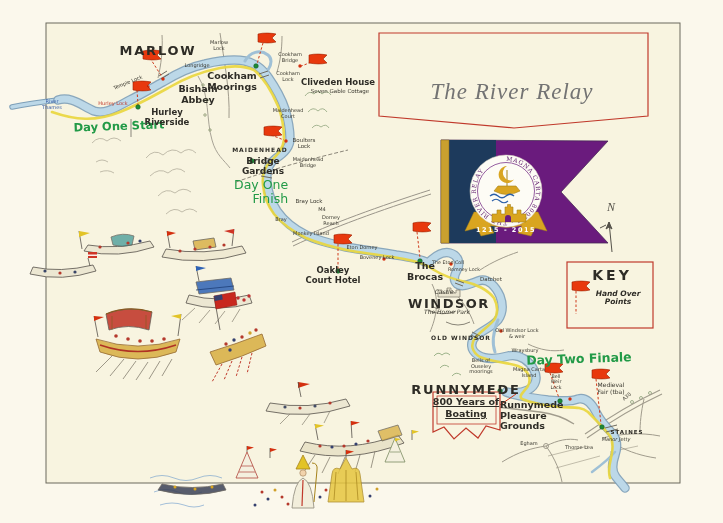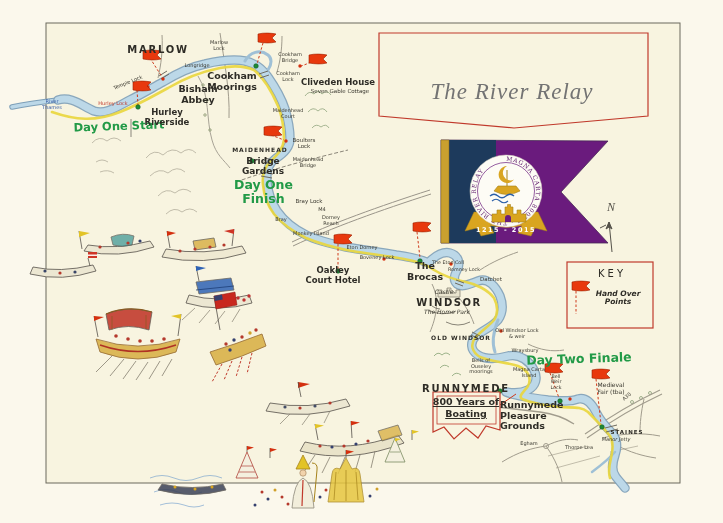--- a/index.html
+++ b/index.html
@@ -3,34 +3,34 @@
 <meta charset="utf-8">
 <style>
   html,body{margin:0;padding:0}
   body{width:723px;height:523px;overflow:hidden;background:#fbf8ec}
   .canvas{position:relative;width:723px;height:523px;background:#fbf8ec;font-family:"DejaVu Sans",sans-serif}
   svg.art{position:absolute;left:0;top:0}
   .lb{position:absolute;transform:translate(-50%,0);text-align:center;white-space:pre-line;color:#2e2c26;line-height:1.12}
   .l{transform:none;text-align:left}
   .place{font-weight:700;font-size:8.5px}
   .big{font-size:9.5px;font-weight:700}
-  .caps{font-size:10px;letter-spacing:1.8px;font-weight:600}
+  .caps{font-size:13px;letter-spacing:1.8px;font-weight:600}
   .scaps{font-size:5.5px;letter-spacing:1px;font-weight:600}
   .tiny{font-size:5px;color:#3a382f}
   .t6{font-size:6px;color:#3a382f}
   .it{font-style:italic}
   .red{color:#c0392b}
   .blue{color:#3a5fa8}
   .day{color:#229a47;font-weight:700;font-size:12px;transform:translate(-50%,0) rotate(-2deg)}
-  .dayl{color:#229a47;font-weight:700;transform:none;text-align:center}
+  .dayl{color:#229a47;font-weight:400;transform:none;text-align:right}
   .rot20n{transform:translate(-50%,0) rotate(-22deg)}
   .rot40n{transform:translate(-50%,0) rotate(-38deg)}
   .title1{font-family:"Liberation Serif",serif;font-size:26px;color:#34322a;letter-spacing:1px;white-space:nowrap}
   .title2{font-family:Liberation Serif, serif;font-style:italic;font-size:23px;color:#737373;letter-spacing:1px;white-space:nowrap}
-  .keytitle{font-size:10px;letter-spacing:3px;font-weight:400}
+  .keytitle{font-size:14px;letter-spacing:3px;font-weight:700}
   .keyitem{font-size:7.5px;font-style:italic;font-weight:600}
   .bannert{font-size:9.5px;font-weight:700;text-decoration:underline;white-space:nowrap}
   .years{font-size:6.5px;color:#fff;letter-spacing:1.5px;font-weight:700}
   .compassN{font-family:"Liberation Serif",serif;font-style:italic;font-size:12px;color:#55524a}
   .logo{position:absolute;left:53px;top:33px;width:62px;line-height:1}
   .logo .t1{font-weight:800;font-size:12.5px;color:#1b2a5e;letter-spacing:.5px;font-family:"Liberation Sans",sans-serif}
   .logo .t2{font-weight:800;font-size:14px;color:#cf2b20;letter-spacing:1.2px;font-family:"Liberation Sans",sans-serif}
 </style>
 </head>
 <body>

